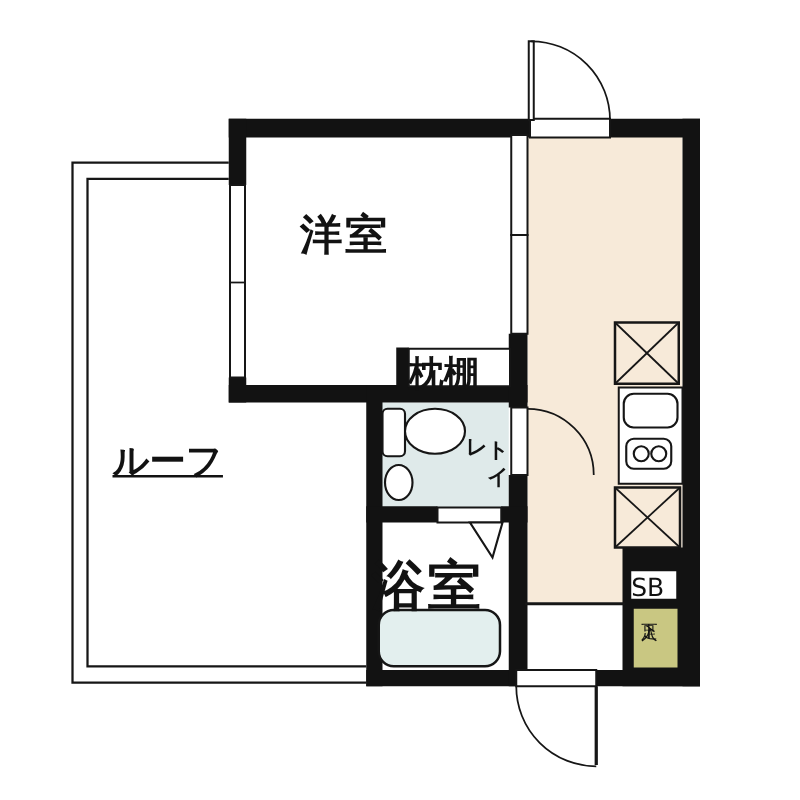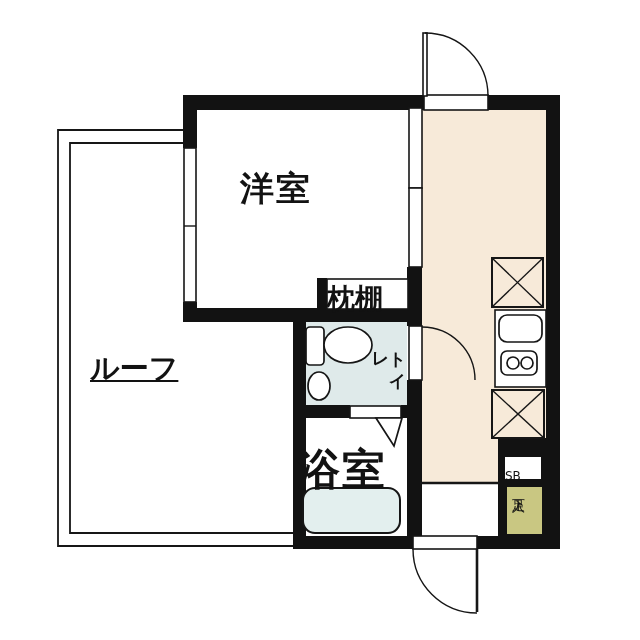--- a/index.html
+++ b/index.html
@@ -107,16 +107,16 @@
 
   <div class="lbl" style="left:90px;top:352px;width:180px;font-size:29px;text-decoration:underline;">ルーフ</div>
 
   <div class="lbl" style="left:327px;top:283px;width:81px;font-size:28px;">枕棚</div>
 
   <div class="lbl vert" style="left:372px;top:340px;height:64px;font-size:17px;letter-spacing:2px;">トイレ</div>
 
   <div class="lbl" style="left:297px;top:433px;width:112px;font-size:43px;letter-spacing:2px;margin-top:12px;">浴室</div>
 
 
-  <div class="lbl" style="left:505px;top:470px;width:16px;font-size:12px;font-weight:500;">SB</div>
+  <div class="lbl" style="left:505px;top:459px;width:16px;font-size:20px;font-weight:500;">SB</div>
 
   <div class="lbl vert" style="left:512px;top:489px;height:46px;font-size:13px;font-weight:500;">下足入</div>
 </div>
 
 </body></html>

